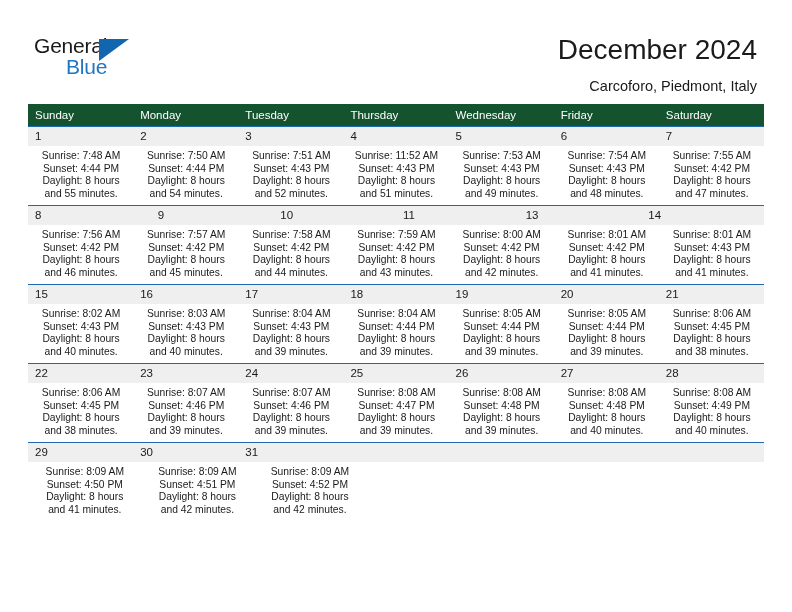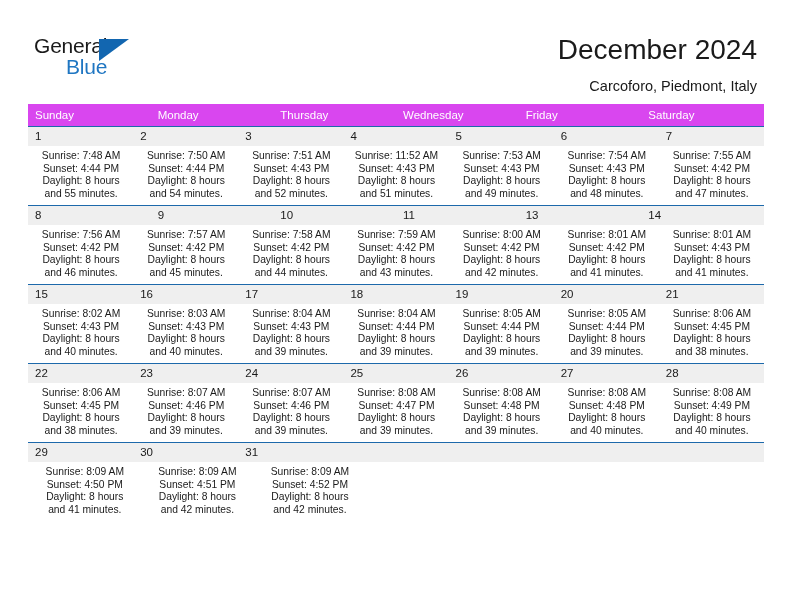--- a/index.html
+++ b/index.html
@@ -90,21 +90,21 @@
   
   .calendar {
     position: absolute;
     left: 28px;
     top: 104px;
     width: 736px;
   }
 
   .weekday-row {
     display: flex;
-    background: #d946ef;
+    background: #14532d;
     height: 22px;
   }
   .weekday {
     flex: 1 1 0;
     min-width: 0;
     color: #ffffff;
     font-size: 11.5px;
     line-height: 22px;
     padding-left: 7px;
     box-sizing: border-box;
@@ -173,20 +173,21 @@
     <div class="title">December 2024</div>
     <div class="subtitle">Carcoforo, Piedmont, Italy</div>
 
   </div>
 
   <div class="calendar">
 
     <div class="weekday-row">
       <div class="weekday">Sunday</div>
       <div class="weekday">Monday</div>
+      <div class="weekday">Tuesday</div>
       <div class="weekday">Thursday</div>
       <div class="weekday">Wednesday</div>
       <div class="weekday">Friday</div>
       <div class="weekday">Saturday</div>
     </div>
 
     <div class="week">
       <div class="daynum-row">
         <div class="daynum">1</div>
         <div class="daynum">2</div>

